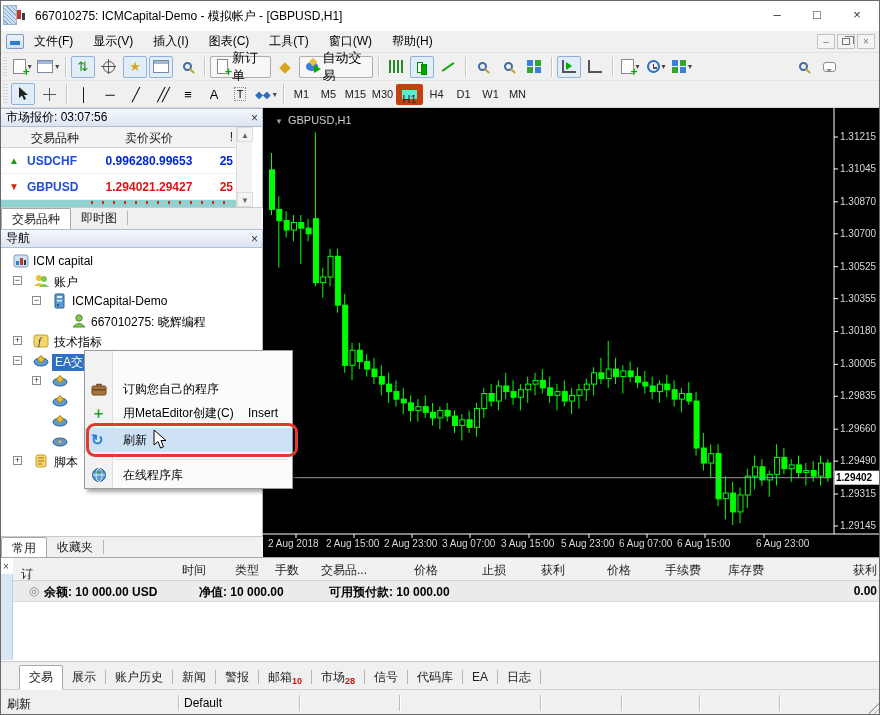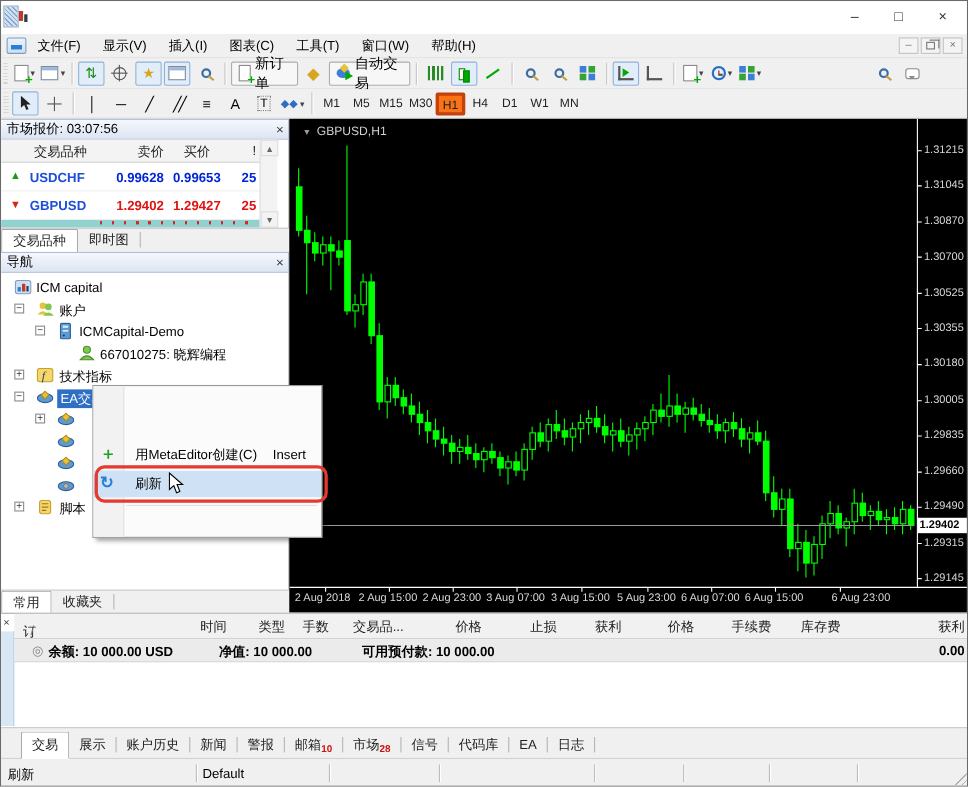--- a/index.html
+++ b/index.html
@@ -24,21 +24,21 @@
   .toolbar{position:absolute;left:0;width:100%;background:#f0f0f0;display:flex;align-items:center}
   #toolbar1{top:52px;height:28px;border-bottom:1px solid #e5e5e5}
   #toolbar2{top:80px;height:27px;border-bottom:1px solid #d8d8d8}
   .grip{width:5px;height:20px;margin:0 2px;background:repeating-linear-gradient(#cfcfcf 0 1px,transparent 1px 3px);opacity:.8}
   .tbtn{min-width:24px;height:22px;display:flex;align-items:center;justify-content:center;border:1px solid transparent;border-radius:2px;margin:0 1px;font-size:13px;position:relative}
   .tbtn.pressed{border:1px solid #90b2da;background:#e2edfa}
   .tbtn.raised{border:1px solid #adadad;background:#f7f7f7;padding:0 6px;gap:4px}
   .dd{font-size:8px;color:#444;margin-left:2px}
   .vsep{width:1px;height:20px;background:#c6c6c6;box-shadow:1px 0 0 #fff;margin:0 4px}
   .pbtn{min-width:27px;height:21px;text-align:center;line-height:19px;border:1px solid transparent;border-radius:2px;font-size:11px;color:#222}
-  .pbtn.pressed{border:3px solid #c2410c;background:#f97316}
+  .pbtn.pressed{border:6px solid #c2410c;background:#5eead4}
   
   .i-doc{width:13px;height:15px;background:#fff;border:1px solid #8a8a8a;position:relative}
   .i-plus{position:absolute;right:-5px;bottom:-4px;color:#0a0;font-weight:bold;font-size:12px;line-height:10px;text-shadow:0 0 1px #fff}
   .i-window{width:16px;height:13px;border:1px solid #7a8aa0;background:#fff;position:relative}
   .i-window:before{content:"";position:absolute;left:0;top:0;right:0;height:3px;background:#9db8d8}
   .i-mag{width:9px;height:9px;border:2px solid #3a6ea5;border-radius:50%;position:relative}
   .i-mag:after{content:"";position:absolute;width:6px;height:2px;background:#c89b3c;right:-5px;bottom:-3px;transform:rotate(40deg)}
   .i-clock{width:13px;height:13px;border:2px solid #2a6fc0;border-radius:50%;position:relative;background:#eaf2ff}
   .i-clock:before{content:"";position:absolute;left:4px;top:2px;width:1.5px;height:4px;background:#c00}
   .i-clock:after{content:"";position:absolute;left:4px;top:5px;width:4px;height:1.5px;background:#555}
@@ -72,21 +72,21 @@
   .panel-close{position:absolute;right:4px;top:1px;color:#333;font-size:12px}
   #mw-panel{position:absolute;left:0;top:107px;width:262px;height:121px;background:#fff;border-right:1px solid #b8b8b8}
   #mw-table{position:absolute;left:0;top:19px;width:236px}
   .mw-header{position:relative;height:21px;background:#f3f3f3;border-bottom:1px solid #d5d5d5}
   .mw-header span{position:absolute;top:3px;color:#222}
   .mw-row{position:relative;height:26px;border-bottom:1px solid #efefef}
   .mw-row span{position:absolute;top:6px;font-weight:bold}
   .mw-sym{left:26px;color:#1d4ed8}
   .mw-arrow{left:8px;top:7px!important;font-size:10px;font-weight:normal!important}
   .col-bid{width:60px;text-align:right;left:88px}
-  .col-ask{width:60px;text-align:center;left:148px}
+  .col-ask{width:60px;text-align:left;left:148px}
   .col-spr{width:26px;text-align:right;left:206px}
   .blue{color:#0026d8}.red{color:#e01212}
   #mw-partial{position:absolute;left:0;top:92px;width:236px;height:7px;background:#8fd2cf;overflow:hidden}
   #mw-partial .marks{position:absolute;left:90px;top:1px;width:140px;height:3px;background:repeating-linear-gradient(90deg,#d22 0 2px,transparent 2px 11px)}
   #mw-scroll{position:absolute;right:10px;top:19px;width:16px;height:80px;background:#f3f3f3;border-left:1px solid #ddd}
   #mw-scroll .sarr{position:absolute;left:0;width:16px;height:15px;text-align:center;font-size:8px;color:#666;line-height:15px;background:#f3f3f3;border:1px solid #dcdcdc}
   .tabbar{position:absolute;left:0;width:262px;height:22px;background:#f0f0f0;border-top:1px solid #c9c9c9;display:flex;align-items:flex-end}
   .tab{height:20px;line-height:18px;padding:0 10px;color:#222;position:relative}
   .tab.active{background:#fff;border:1px solid #a8a8a8;border-bottom:1px solid #fff;height:22px;line-height:20px;margin-bottom:-1px;border-radius:2px 2px 0 0}
   .tabsep{width:1px;height:14px;background:#b5b5b5;margin-bottom:4px}
@@ -140,20 +140,21 @@
 </style>
 </head>
 <body>
 
 <div id="titlebar">
   <svg id="app-icon" viewBox="0 0 18 16">
     <rect x="2" y="6" width="4" height="8" fill="#1e5fb0"></rect>
     <rect x="8" y="2" width="4" height="9" fill="#c0392b"></rect>
     <rect x="13" y="5" width="3" height="7" fill="#2c3e50"></rect>
   </svg>
+  <span id="title-text">667010275: ICMCapital-Demo - 模拟帐户 - [GBPUSD,H1]</span>
   <div id="win-controls">
     <span class="wctl">–</span>
     <span class="wctl">□</span>
     <span class="wctl">×</span>
   </div>
 </div>
 
 <div id="menubar">
   <span id="menubar-icon"></span>
   <span class="menu-item">文件(F)</span>
@@ -674,30 +675,47 @@
     <div class="tlab" style="left: 179px;">3 Aug 07:00</div>
     <div class="tlab" style="left: 238px;">3 Aug 15:00</div>
     <div class="tlab" style="left: 298px; text-align: right;">5 Aug 23:00</div>
     <div class="tlab" style="left: 356px;">6 Aug 07:00</div>
     <div class="tlab" style="left: 414px;">6 Aug 15:00</div>
     <div class="tlab" style="left: 473px; padding-left: 20px;">6 Aug 23:00</div>
   </div>
 
 <div id="ctx">
   <div class="icol"></div>
+  <div class="mitem" style="top:26px">
+    <svg class="micon" viewBox="0 0 16 16">
+        <rect x="1" y="5" width="14" height="9" rx="1.5" fill="#a9743a" stroke="#6e4a20"></rect>
+        <path d="M6,5 V3.5 h4 V5" fill="none" stroke="#6e4a20" stroke-width="1.5"></path>
+        <rect x="1" y="8" width="14" height="1.5" fill="#6e4a20"></rect>
+      </svg>
+    <span class="mlabel">订购您自己的程序</span>
+  </div>
   <div class="mitem" style="top:50px">
     <span class="micon" style="color:#1fa01f;font-weight:bold;font-size:15px;line-height:15px">＋</span>
     <span class="mlabel">用MetaEditor创建(C)</span>
     <span class="mshort">Insert</span>
   </div>
   <div class="mitem hov" style="top:77px">
     <span class="micon" style="color:#2a7fd4;font-weight:bold;font-size:15px;line-height:15px">↻</span>
     <span class="mlabel">刷新</span>
   </div>
   <div class="msep" style="top:108px"></div>
+  <div class="mitem" style="top:112px">
+    <svg class="micon" viewBox="0 0 16 16">
+        <circle cx="8" cy="8" r="6.5" fill="#5b9bd5" stroke="#1d4e9b"></circle>
+        <ellipse cx="8" cy="8" rx="3" ry="6.5" fill="none" stroke="#dcecfa"></ellipse>
+        <line x1="1.5" y1="8" x2="14.5" y2="8" stroke="#dcecfa"></line>
+        <path d="M3,4.5 a8,4 0 0 0 10,0" fill="none" stroke="#2f9e44"></path>
+      </svg>
+    <span class="mlabel">在线程序库</span>
+  </div>
   <div id="red-ring"></div>
 </div>
 <svg id="cursor" width="15" height="21" viewBox="0 0 15 21">
   <path d="M1,1 L1,16 L5,12.5 L7.5,19 L10.5,17.8 L8,11.5 L13,11.5 Z" fill="#fff" stroke="#000" stroke-width="1"></path>
 </svg>
 
 <div id="terminal">
   <span id="term-close">×</span>
   <div id="term-strip"></div>
   <div id="term-header">

